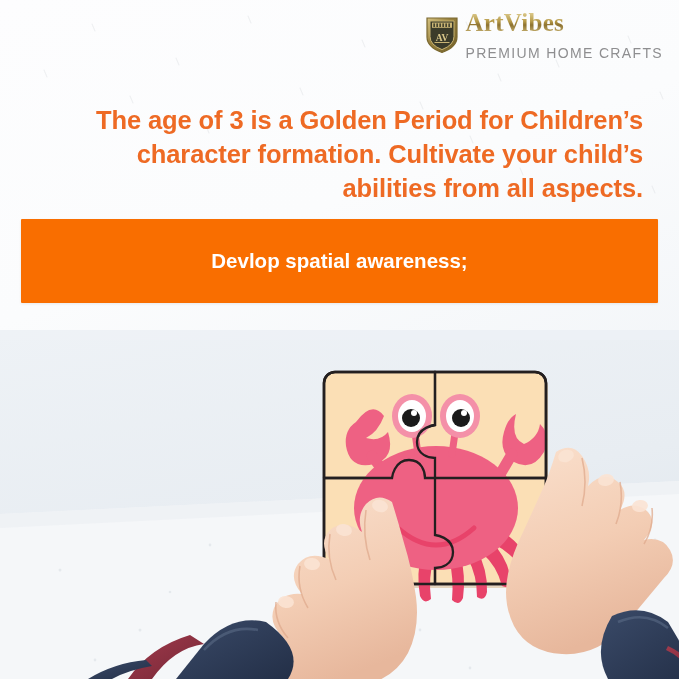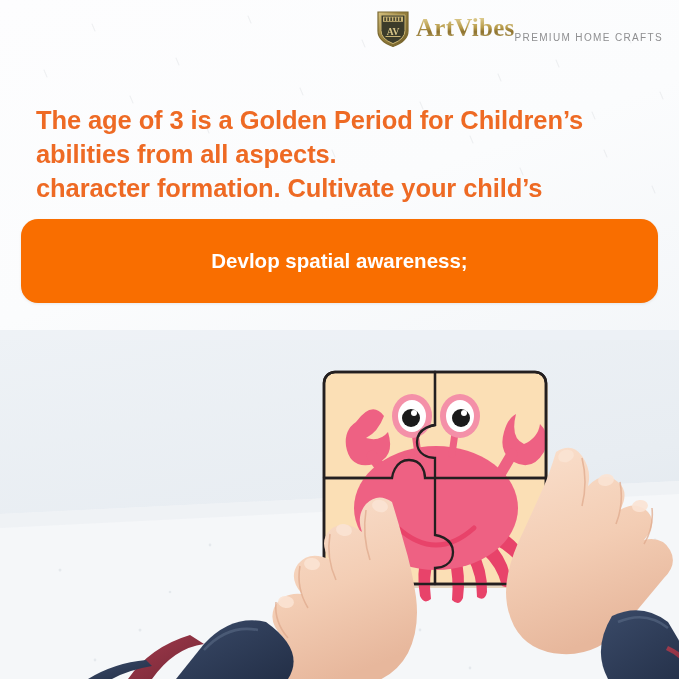--- a/index.html
+++ b/index.html
@@ -29,51 +29,51 @@
     position:absolute;left:0;top:0;width:679px;height:330px;
     pointer-events:none;opacity:.5;
   }
 
   
   .logo{
     position:absolute;right:16px;top:10px;
     display:flex;align-items:center;gap:6px;
   }
   .shield{width:34px;height:38px;flex:none;}
-  .wordmark{display:flex;flex-direction:row;line-height:1;}
+  .wordmark{display:flex;flex-direction:column;line-height:1;}
   .brand{
     font-family:"Liberation Serif", serif;
     font-size:25px;font-weight:700;letter-spacing:.3px;
     background:linear-gradient(180deg,#e8d9a2 0%,#b79b4a 45%,#8d7230 60%,#d9c583 100%);
     -webkit-background-clip:text;background-clip:text;
     color:transparent;-webkit-text-fill-color:transparent;
   }
   .tagline{
     font-family:"Liberation Sans", sans-serif;
-    font-size:10px;letter-spacing:1.35px;color:#8e8e90;
-    margin-top:18px;font-weight:400;white-space:nowrap;
+    font-size:14px;letter-spacing:1.35px;color:#8e8e90;
+    margin-top:11px;font-weight:400;white-space:nowrap;
   }
 
   
   .headline{
     position:absolute;left:0;top:104px;width:679px;
-    text-align:left;
+    text-align:right;
     color:#ee6a24;
     font-size:25.5px;font-weight:700;line-height:1.33;
     letter-spacing:-.1px;
     padding:0 36px;box-sizing:border-box;
   }
   .headline span{display:block;}
 
   
   .banner{
     position:absolute;left:21px;top:219px;
     width:637px;height:84px;
     background:#f96e00;
-    border-radius:17px;
+    border-radius:1px;
     box-shadow:0 1px 3px rgba(0,0,0,.08);
     display:flex;flex-direction:column;
     align-items:center;justify-content:center;
     color:#ffffff;
     font-size:20.5px;font-weight:700;line-height:1.42;
     text-align:center;
     box-sizing:border-box;
   }
   .banner span{display:block;white-space:pre;}
 
@@ -299,22 +299,22 @@
       <path d="M9.5 26.5 H24.5" stroke="#c9b474" stroke-width="1" fill="none"></path>
     </svg>
     <div class="wordmark">
       <div class="brand">ArtVibes</div>
       <div class="tagline">PREMIUM HOME CRAFTS</div>
     </div>
   </div>
 
   <div class="headline">
     <span>The age of 3 is a Golden Period for Children’s</span>
+    <span>character formation. Cultivate your child’s</span>
     <span>abilities from all aspects.</span>
-    <span>character formation. Cultivate your child’s</span>
   </div>
 
   <div class="banner">
     <span>Devlop spatial awareness;</span>
   </div>
 
   <div class="photo">
     <svg width="679" height="349" viewBox="0 0 679 349" xmlns="http://www.w3.org/2000/svg">
       <defs>
         <linearGradient id="bgph" x1="0" y1="0" x2="0.35" y2="1">

